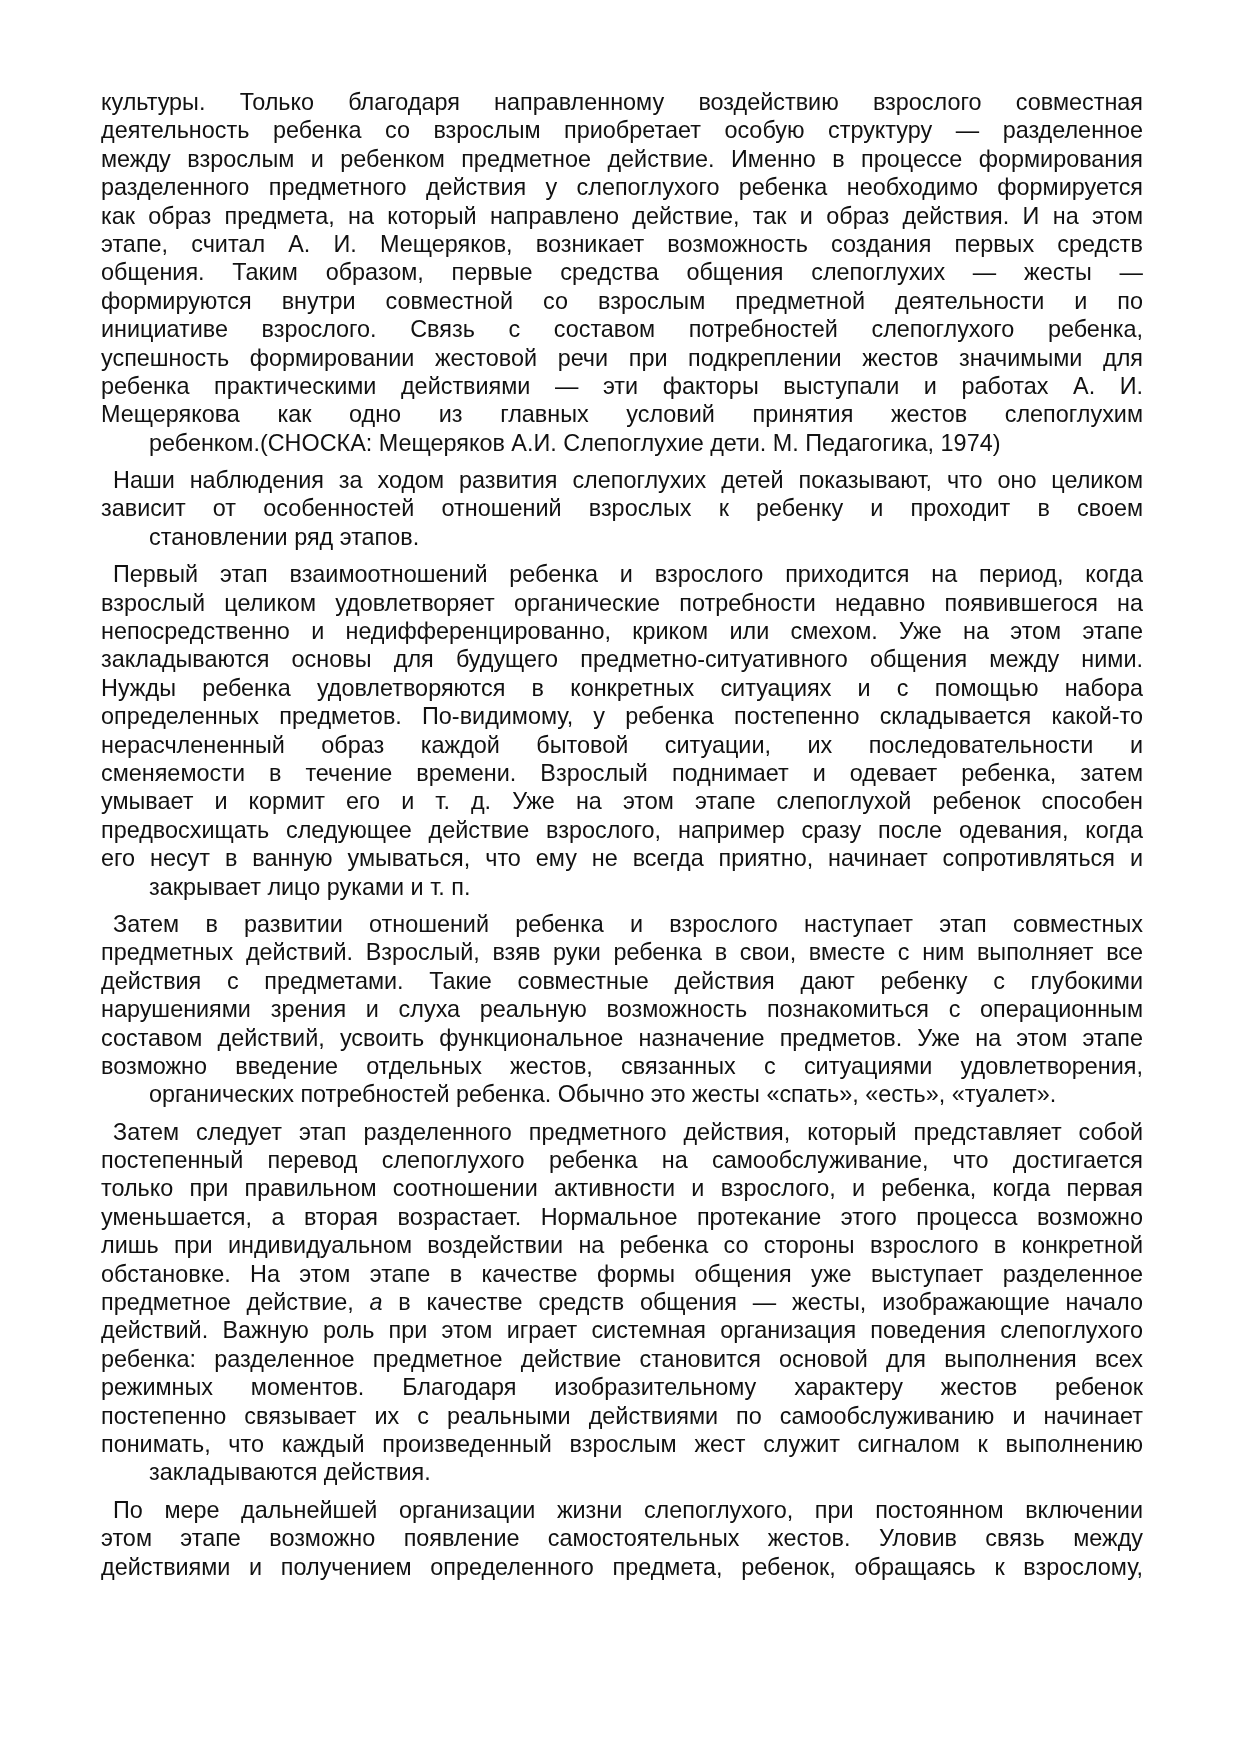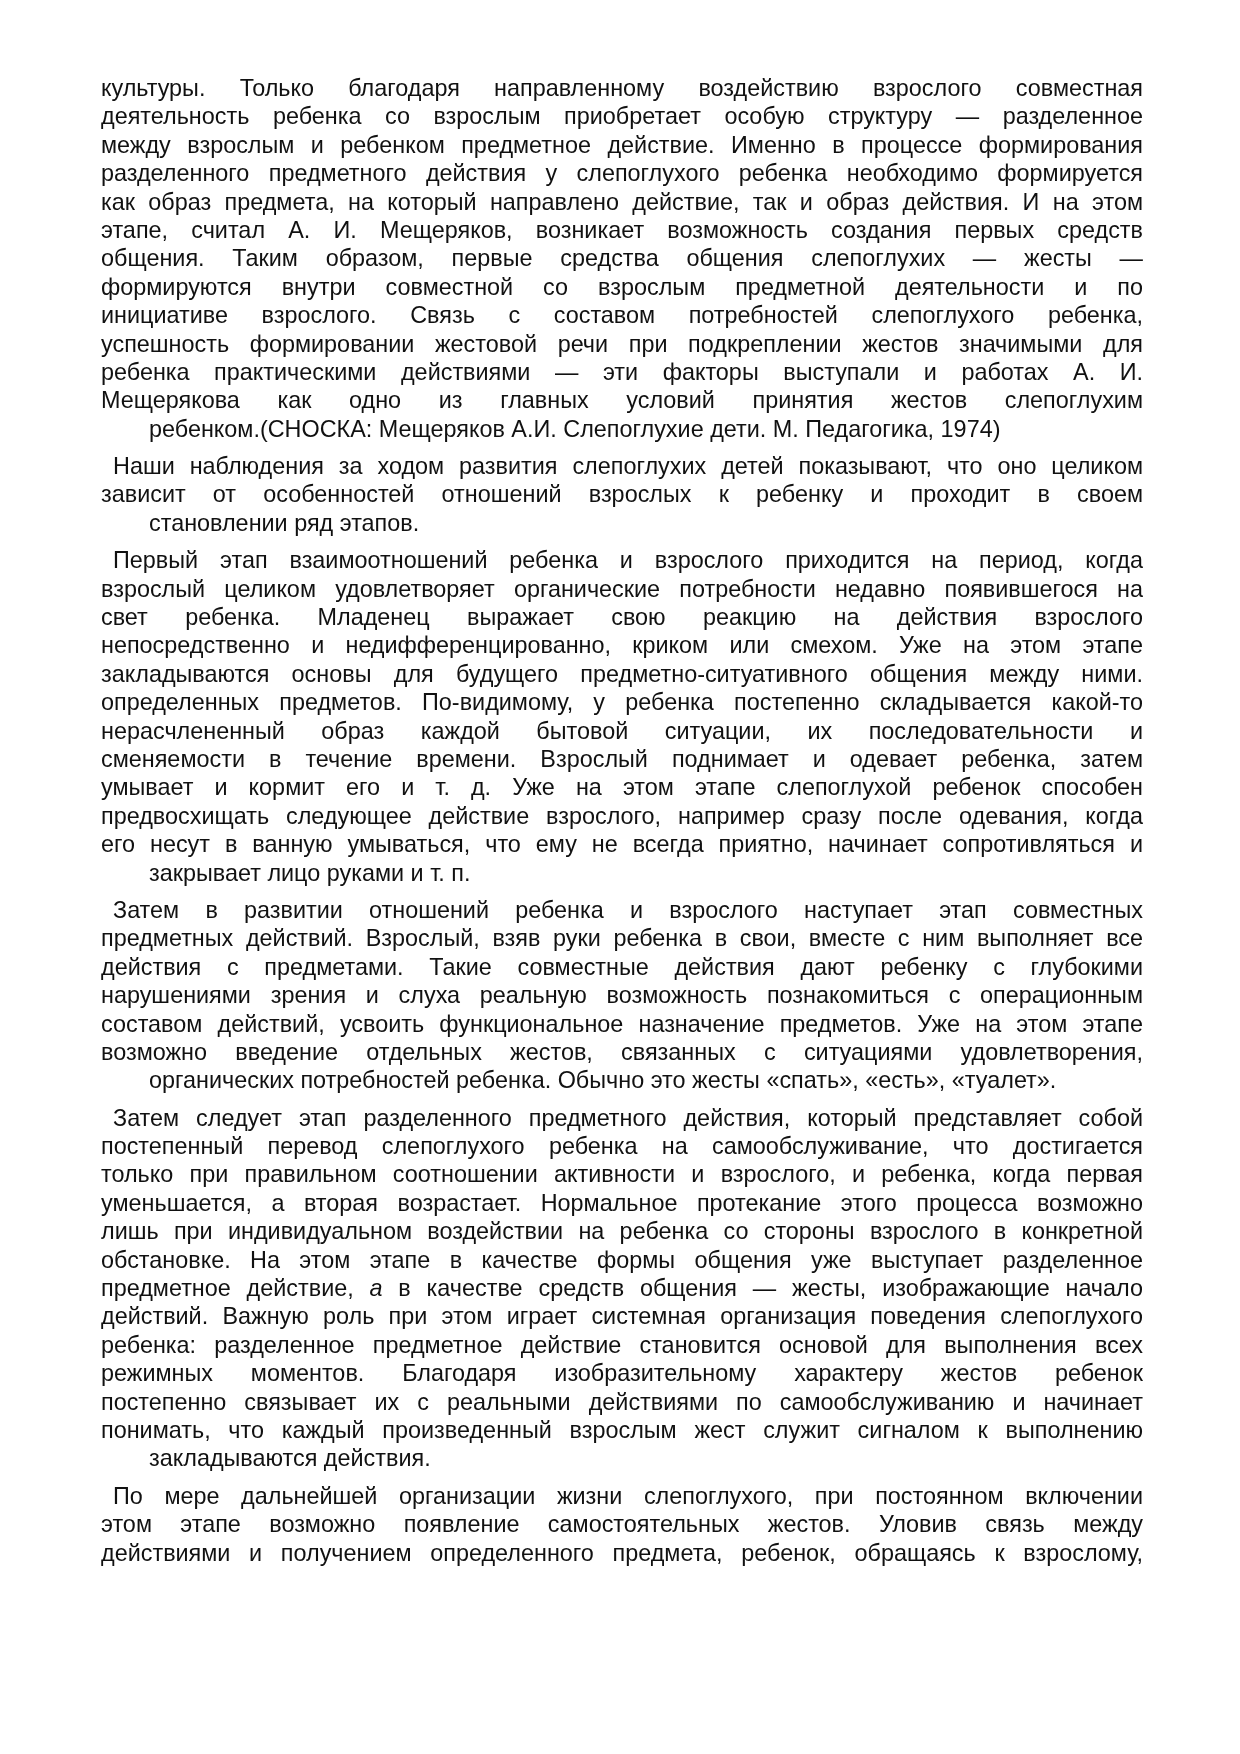--- a/index.html
+++ b/index.html
@@ -1,20 +1,20 @@
 <!DOCTYPE html>
 <html><head>
 <meta charset="utf-8">
 <style>
   html, body { margin: 0; padding: 0; background: #ffffff; }
   body { width: 1240px; height: 1754px; position: relative; overflow: hidden; }
   .page {
     position: absolute;
     left: 101px;
-    top: 74px;
+    top: 88px;
     width: 1042px;
     font-family: "Liberation Sans", sans-serif;
     font-size: 23.4px;
     line-height: 28.4px;
     color: #111111;
   }
   .para { margin: 0 0 9px 0; }
   .line {
     display: block;
     text-align: justify;
@@ -47,23 +47,23 @@
       <span class="line last"><span>ребенком.(СНОСКА: Мещеряков А.И. Слепоглухие дети. М. Педагогика, 1974)</span></span>
     </p>
     <p class="para">
       <span class="line indent"><span>Наши наблюдения за ходом развития слепоглухих детей показывают, что оно целиком</span></span>
       <span class="line"><span>зависит от особенностей отношений взрослых к ребенку и проходит в своем</span></span>
       <span class="line last"><span>становлении ряд этапов.</span></span>
     </p>
     <p class="para">
       <span class="line indent"><span class="u">Первый этап</span><span> взаимоотношений ребенка и взрослого приходится на период, когда</span></span>
       <span class="line"><span>взрослый целиком удовлетворяет органические потребности недавно появившегося на</span></span>
-      <span class="line"><span>свет ребенка. Младенец выражает свою реакцию на действия взрослого</span></span>
       <span class="line"><span>непосредственно и недифференцированно, криком или смехом. Уже на этом этапе</span></span>
       <span class="line"><span>закладываются основы для будущего предметно-ситуативного общения между ними.</span></span>
+      <span class="line"><span>Нужды ребенка удовлетворяются в конкретных ситуациях и с помощью набора</span></span>
       <span class="line"><span>определенных предметов. По-видимому, у ребенка постепенно складывается какой-то</span></span>
       <span class="line"><span>нерасчлененный образ каждой бытовой ситуации, их последовательности и</span></span>
       <span class="line"><span>сменяемости в течение времени. Взрослый поднимает и одевает ребенка, затем</span></span>
       <span class="line"><span>умывает и кормит его и т. д. Уже на этом этапе слепоглухой ребенок способен</span></span>
       <span class="line"><span>предвосхищать следующее действие взрослого, например сразу после одевания, когда</span></span>
       <span class="line"><span>его несут в ванную умываться, что ему не всегда приятно, начинает сопротивляться и</span></span>
       <span class="line last"><span>закрывает лицо руками и т. п.</span></span>
     </p>
     <p class="para">
       <span class="line indent"><span>Затем в развитии отношений ребенка и взрослого наступает </span><span class="u">этап совместных</span></span>

